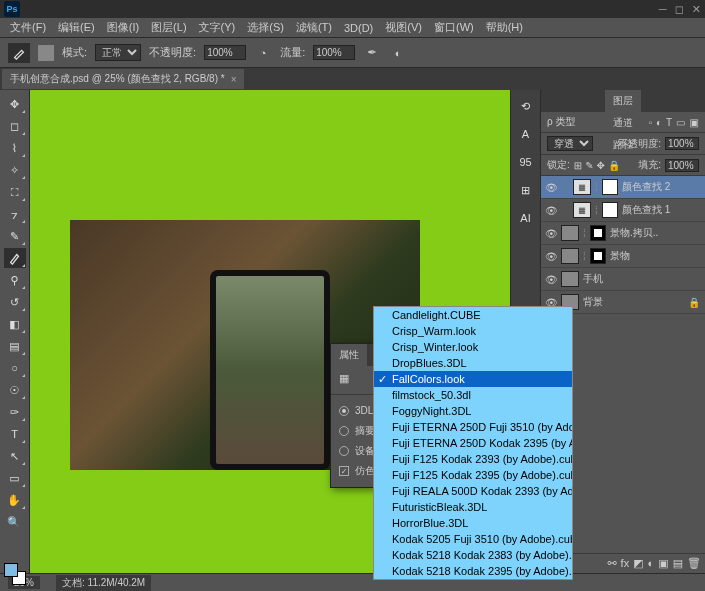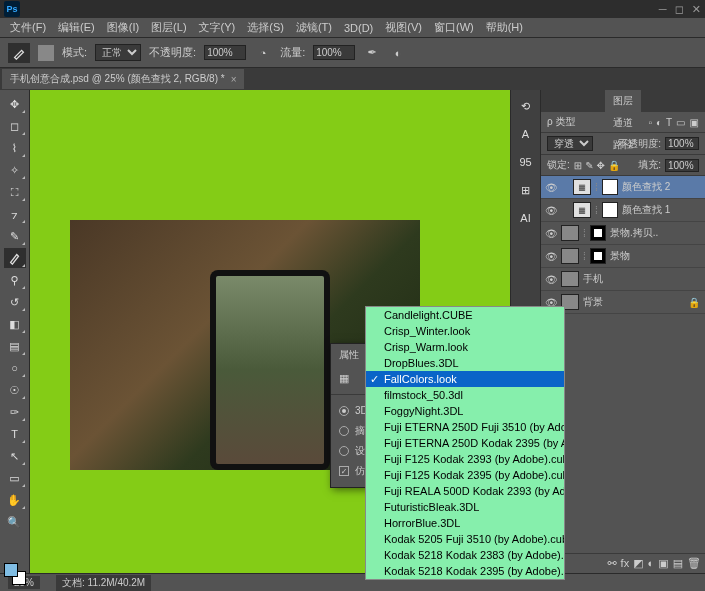--- a/index.html
+++ b/index.html
@@ -53,21 +53,21 @@
 .props-tabs span { padding: 4px 8px; }
 .props-tabs span.active { background: #535353; }
 .props-head { display: flex; align-items: center; gap: 6px; padding: 6px 8px; border-bottom: 1px solid #3a3a3a; }
 .props-body { padding: 6px 8px; }
 .radio-row { display: flex; align-items: center; gap: 6px; padding: 3px 0; font-size: 10px; }
 .radio-row .radio { width: 10px; height: 10px; border-radius: 50%; border: 1px solid #aaa; }
 .radio-row .radio.on::after { content: ''; display: block; width: 4px; height: 4px; background: #ccc; border-radius: 50%; margin: 2px; }
 .check { width: 10px; height: 10px; border: 1px solid #aaa; display: inline-flex; align-items: center; justify-content: center; font-size: 8px; }
 .dd-open { position: absolute; left: 125px; top: 46px; width: 180px; height: 12px; background: #5a7aa8; }
 
-.dropdown { position: absolute; left: 365px; top: 306px; width: 200px; max-height: 280px; background: #86efac; color: #000; font-size: 11px; overflow-y: auto; z-index: 50; border: 1px solid #888; }
+.dropdown { position: absolute; left: 373px; top: 306px; width: 200px; max-height: 280px; background: #7dd3fc; color: #000; font-size: 11px; overflow-y: auto; z-index: 50; border: 1px solid #888; }
 .dropdown .item { padding: 2px 6px 2px 18px; white-space: nowrap; position: relative; cursor: default; }
 .dropdown .item.sel { background: #0a64c8; color: #fff; }
 .dropdown .item.sel::before { content: '✓'; position: absolute; left: 4px; }
 .colorbox { position: absolute; bottom: 6px; left: 4px; width: 22px; height: 22px; }
 .colorbox .fg { position: absolute; width: 14px; height: 14px; background: #80bde3; border: 1px solid #000; }
 .colorbox .bg { position: absolute; right: 0; bottom: 0; width: 14px; height: 14px; background: #fff; border: 1px solid #000; }
 .panel-bottom { display:flex;justify-content:flex-end;gap:4px;padding:3px 4px;border-top:1px solid #3a3a3a;font-size:11px;color:#ccc; }
 .panel-bottom span{cursor:default;}
 svg { width: 14px; height: 14px; stroke: currentColor; fill: none; stroke-width: 1.5; }
 </style>
@@ -297,22 +297,22 @@
   </div>
 
   <div class="statusbar">
     <span class="field">25%</span>
     <span class="field">文档: 11.2M/40.2M</span>
   </div>
 </div>
 
 <div class="dropdown" id="lutlist">
     <div class="item">Candlelight.CUBE</div>
+    <div class="item">Crisp_Warm.look</div>
     <div class="item">Crisp_Winter.look</div>
-    <div class="item">Crisp_Warm.look</div>
     <div class="item">DropBlues.3DL</div>
     <div class="item sel">FallColors.look</div>
     <div class="item">filmstock_50.3dl</div>
     <div class="item">FoggyNight.3DL</div>
     <div class="item">Fuji ETERNA 250D Fuji 3510 (by Adobe).cube</div>
     <div class="item">Fuji ETERNA 250D Kodak 2395 (by Adobe).cube</div>
     <div class="item">Fuji F125 Kodak 2393 (by Adobe).cube</div>
     <div class="item">Fuji F125 Kodak 2395 (by Adobe).cube</div>
     <div class="item">Fuji REALA 500D Kodak 2393 (by Adobe).cube</div>
     <div class="item">FuturisticBleak.3DL</div>

